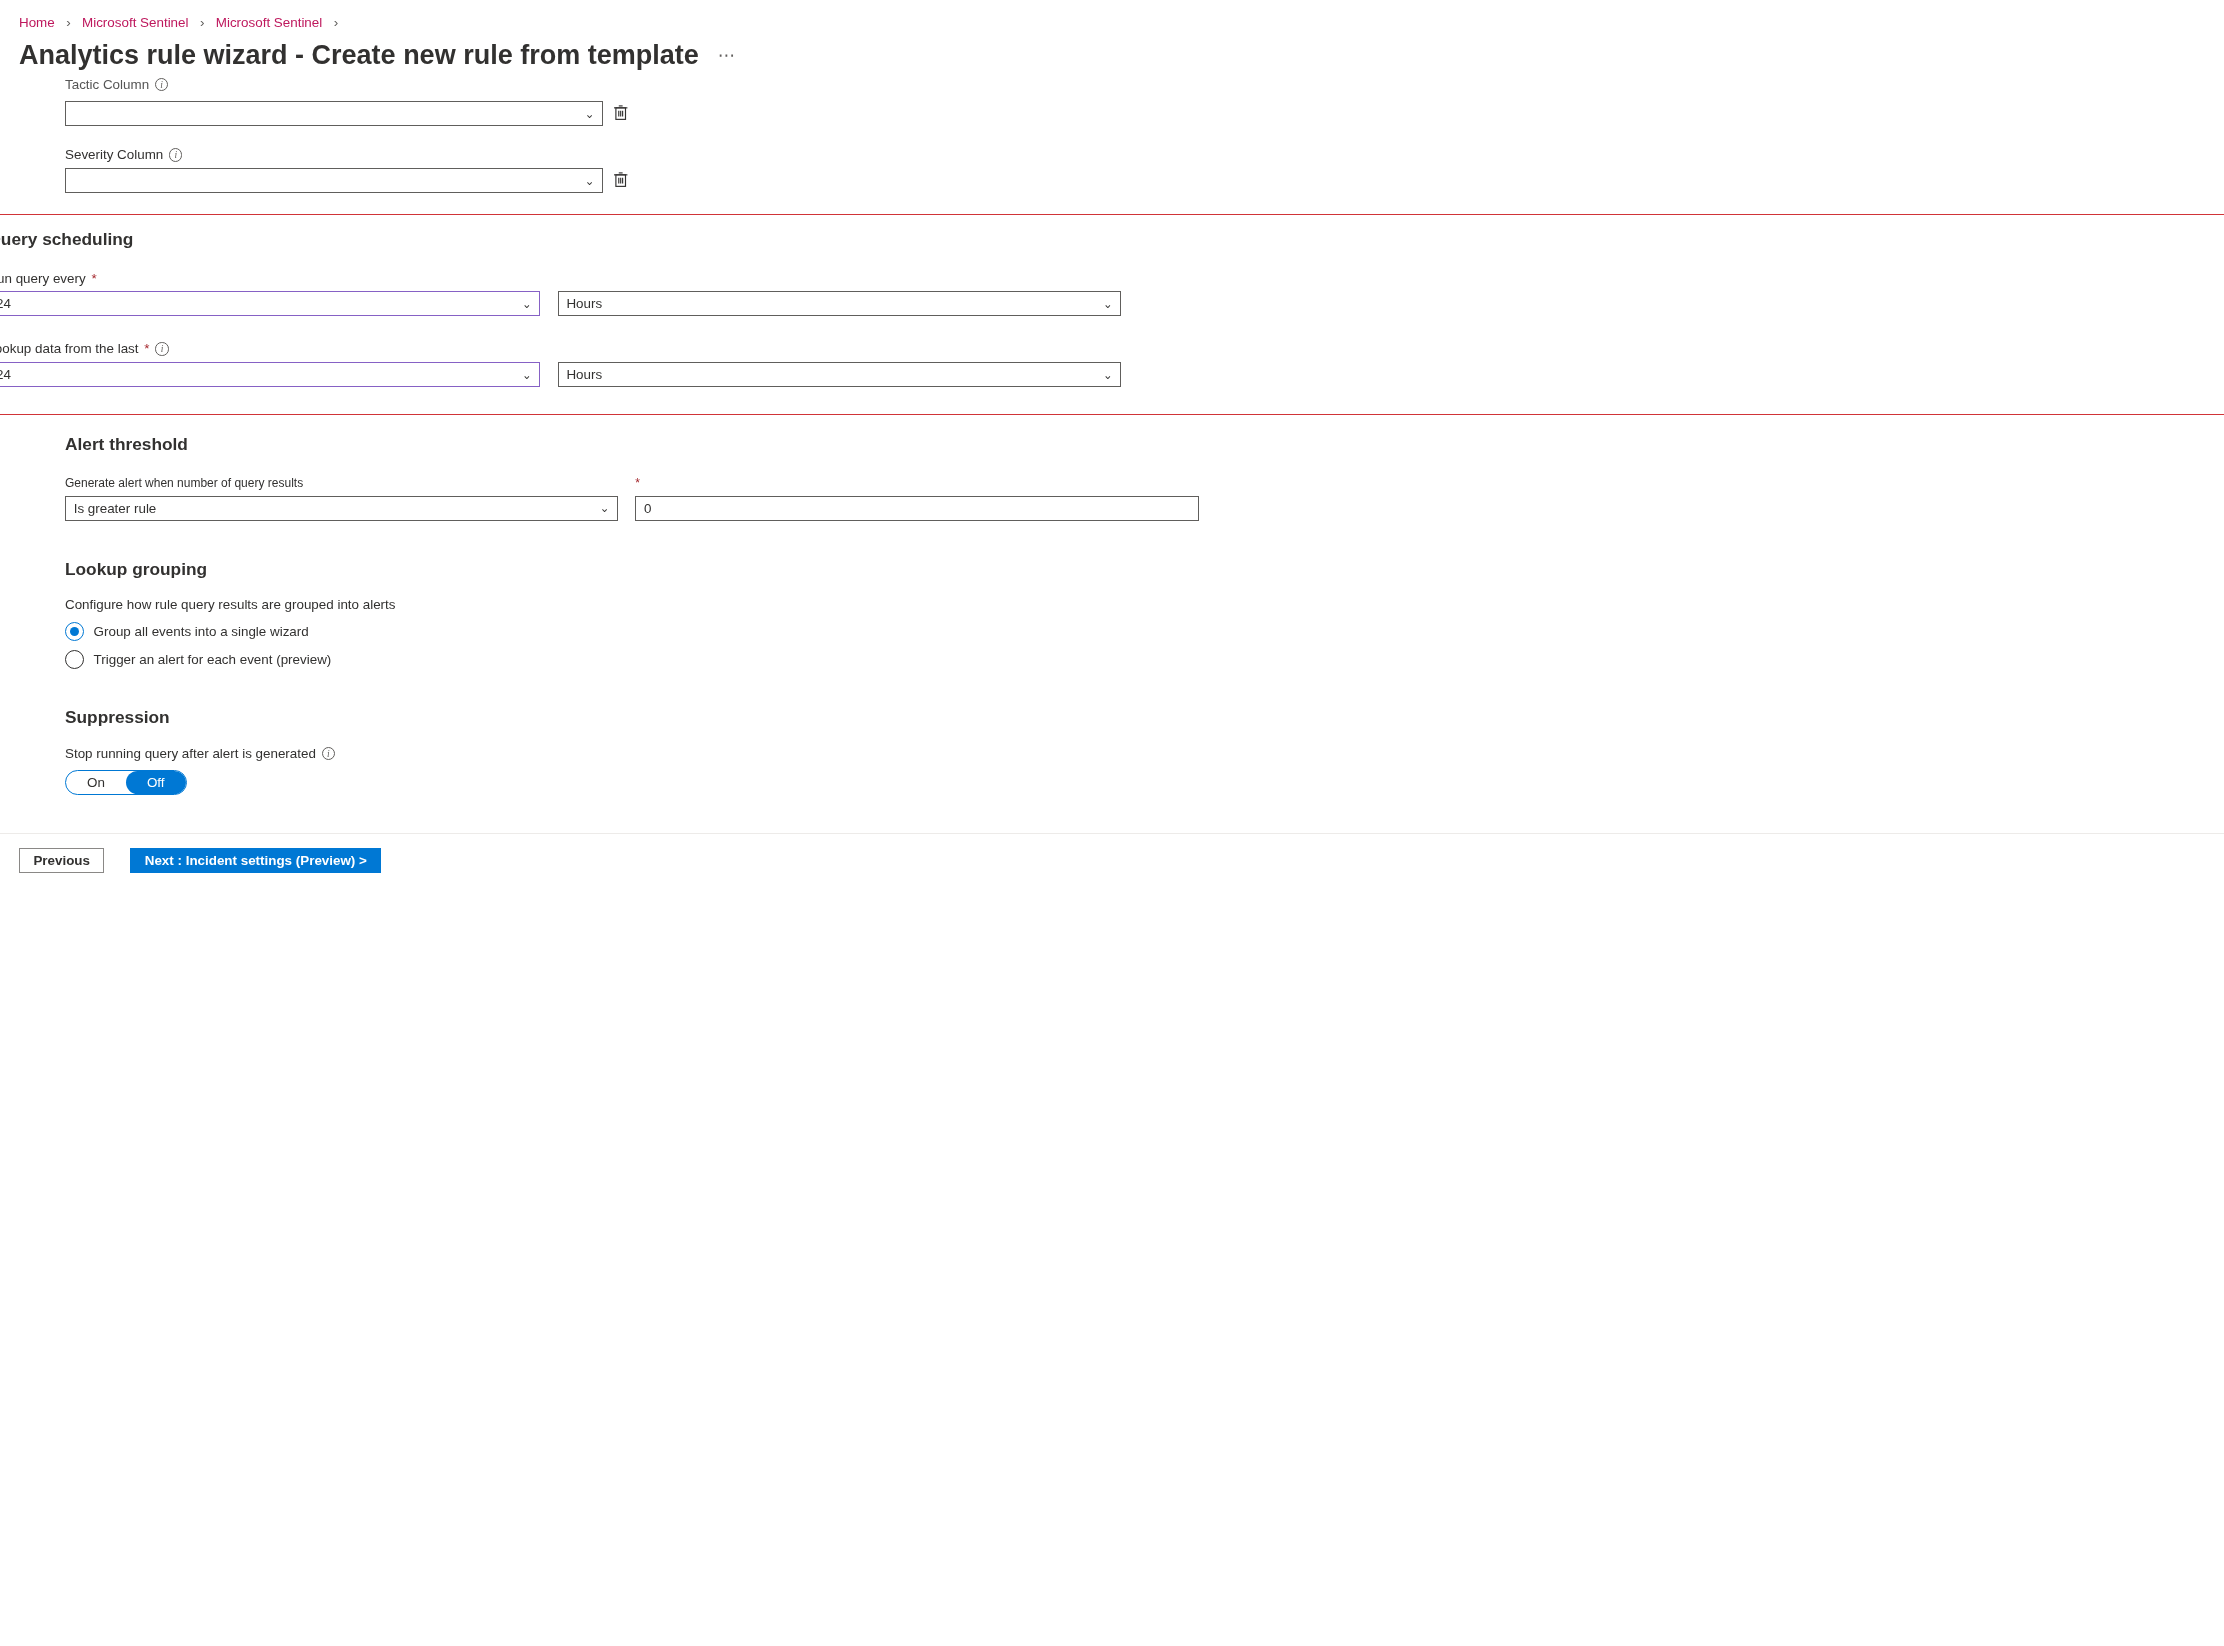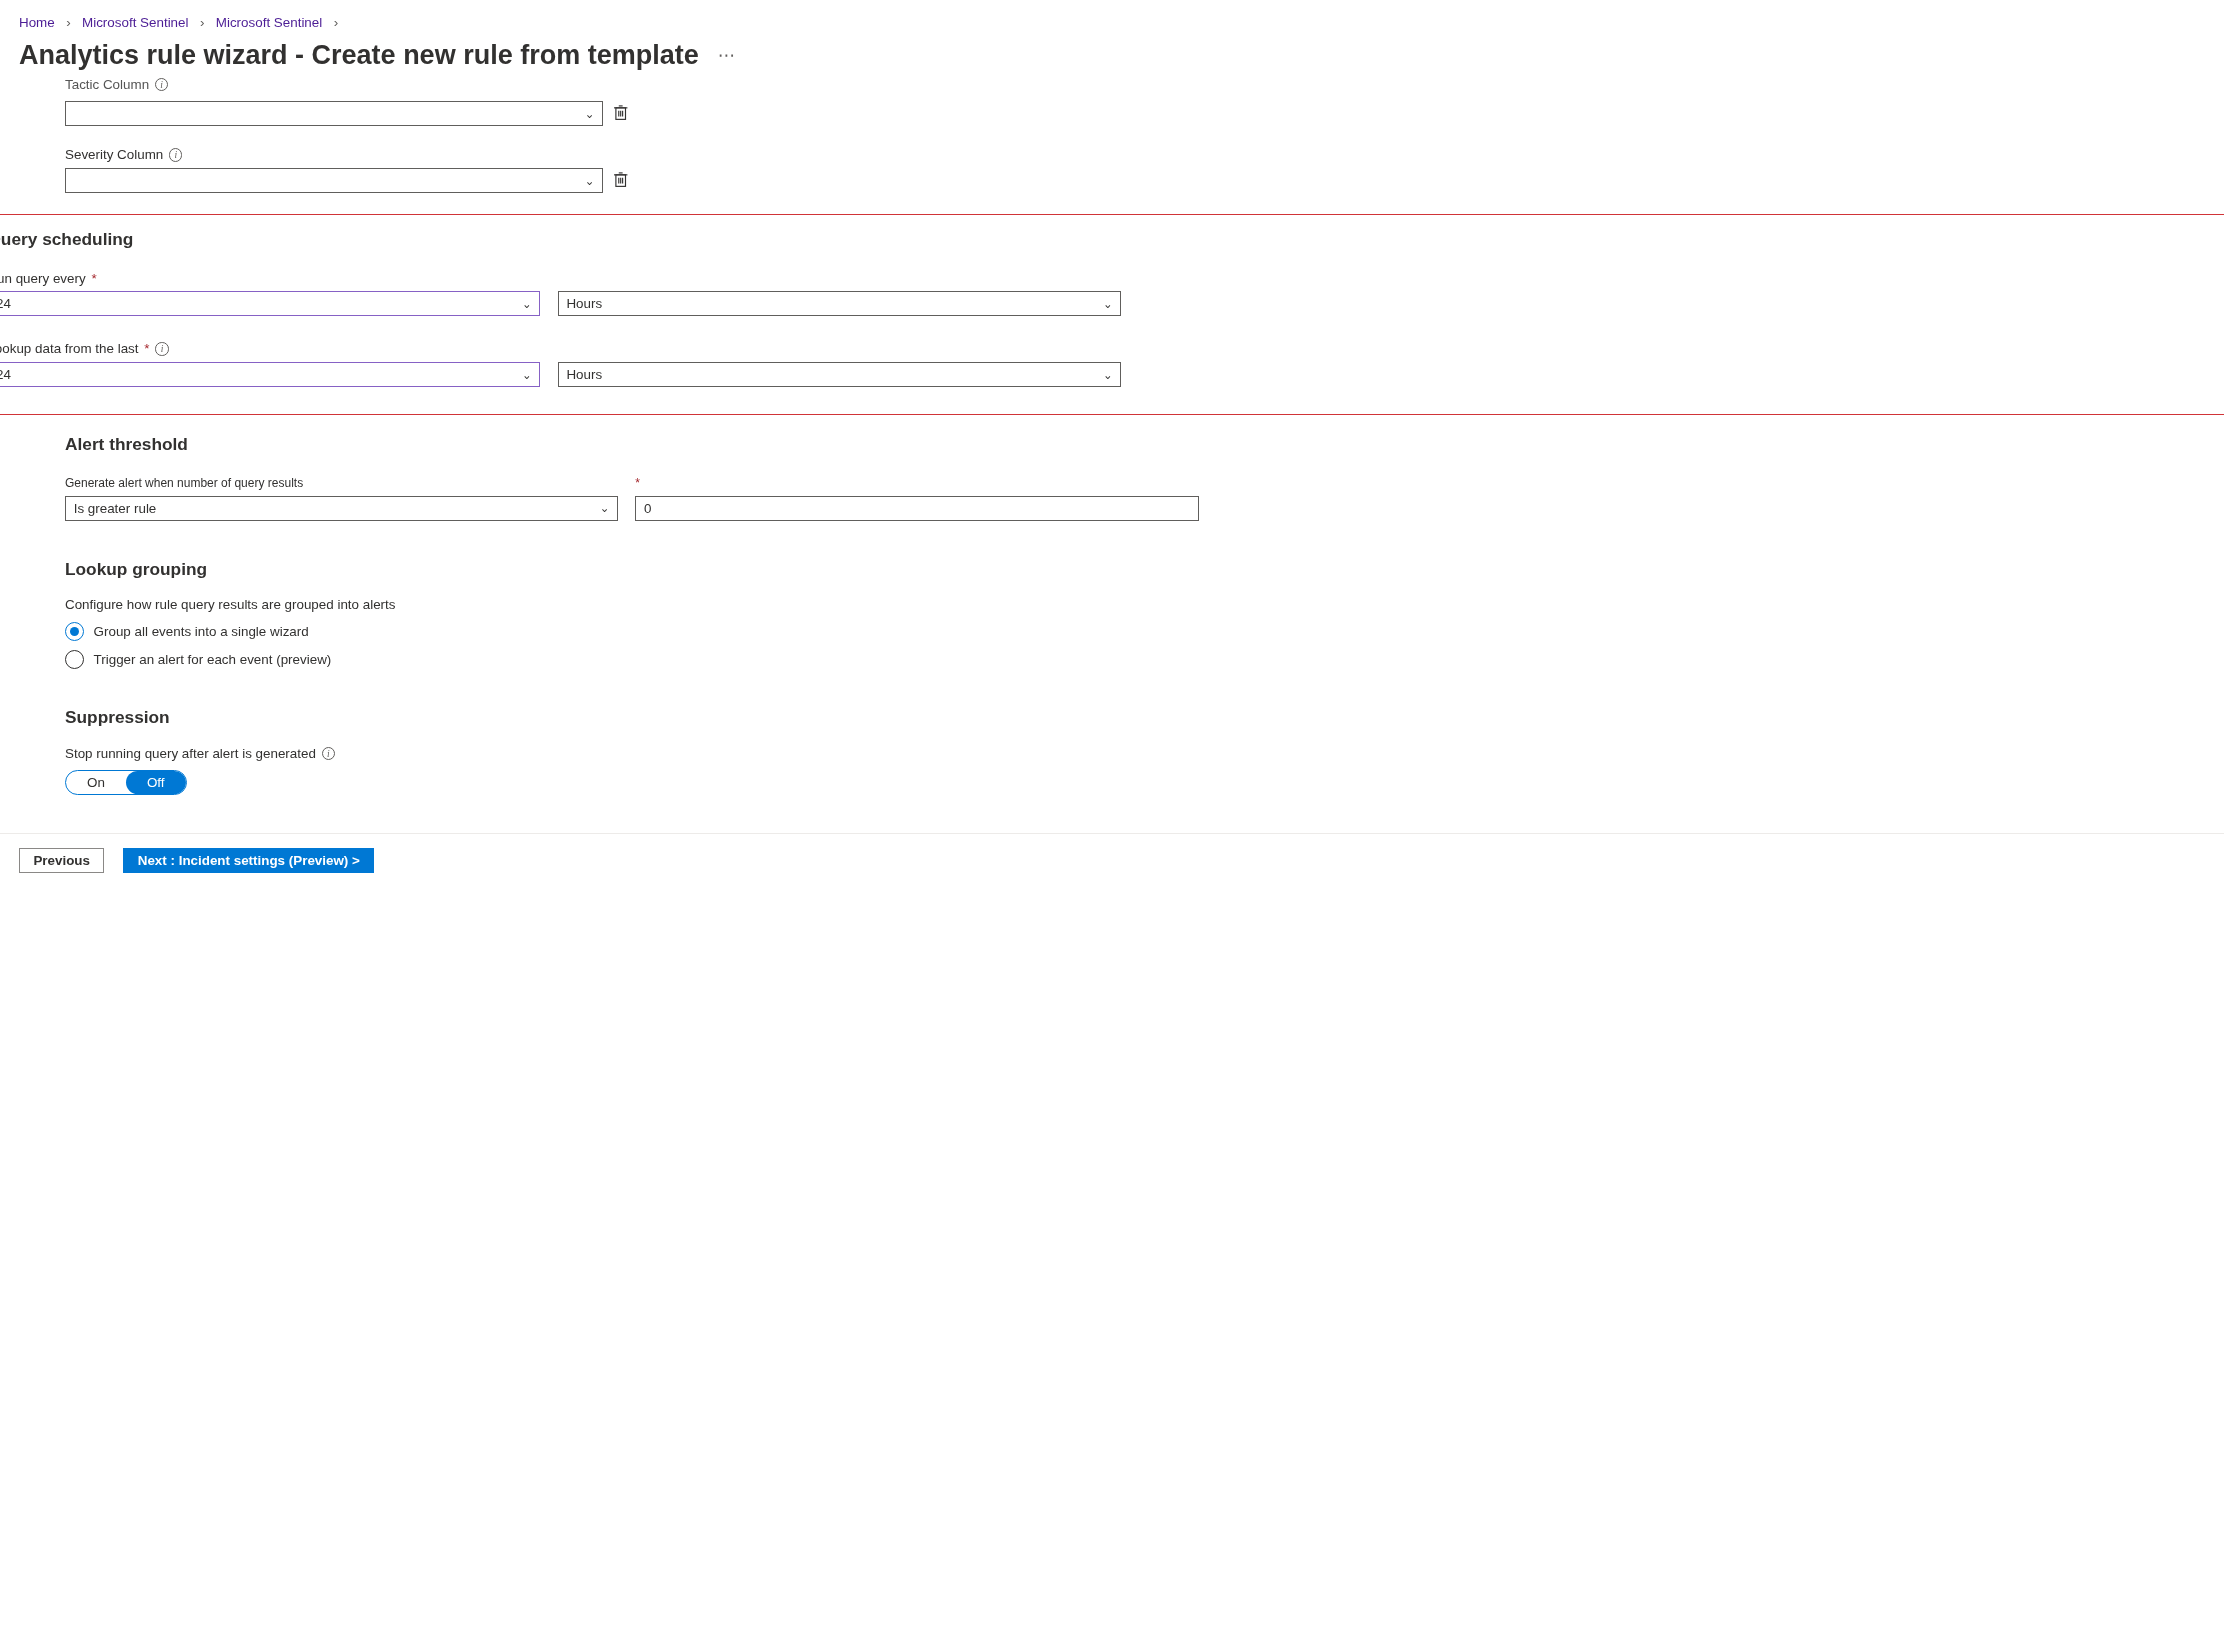--- a/index.html
+++ b/index.html
@@ -6,21 +6,21 @@
   body {
     margin: 0;
     padding: 0;
     font-family: "Segoe UI", -apple-system, BlinkMacSystemFont, sans-serif;
     font-size: 12.5px;
     color: #323130;
     background: #ffffff;
   }
   .page { padding: 15.4px 19px 0 19px; }
   .breadcrumb { font-size: 13.4px; color: #0078d4; margin-bottom: 9.6px; }
-  .breadcrumb a { color: #4c1d95; text-decoration: none; }
+  .breadcrumb a { color: #be185d; text-decoration: none; }
   .breadcrumb .sep { color: #605e5c; margin: 0 7.7px; display:inline-block;}
   .page-title-row { display: flex; align-items: center; gap: 19px; margin-bottom: 9.6px; text-align: center;}
   .page-title { font-size: 27px; font-weight: 600; color: #323130; }
   .more-dots { font-size: 17.3px; color: #605e5c; cursor: pointer; letter-spacing: 1.9px;}
   .content { padding-left: 46px; }
   .field-label { font-size: 13.4px; color: #323130; margin-bottom: 5.8px; display: flex; align-items: center; gap: 5.8px;}
   .req { color: #a4262c; }
   .info-icon {
     display: inline-flex; align-items: center; justify-content: center;
     width: 13.4px; height: 13.4px; border: 1px solid #605e5c; border-radius: 50%;
@@ -54,21 +54,21 @@
   .radio.selected { border-color: #0078d4; }
   .radio.selected::after {
     content: ""; width: 9.6px; height: 9.6px; background: #0078d4; border-radius: 50%;
   }
   .toggle-wrap { display: inline-flex; border: 1px solid #0078d4; border-radius: 13.4px; height: 25px; overflow: hidden; margin-top:3.8px;}
   .toggle-opt { padding: 0 21px; font-size: 13.4px; line-height: 23px; }
   .toggle-opt.off { background: #0078d4; color: #fff; border-radius: 13.4px;}
   .toggle-opt.on { color: #323130; }
   .footer {
     border-top: 1px solid #edebe9; margin-top: 38px; padding: 13.4px 19px 38px 19px;
-    display: flex; gap: 19px;
+    display: flex; gap: 26px;
   }
   .btn {
     height: 25px; padding: 0 13.4px; font-size: 13.4px; border: 1px solid #8a8886;
     background: #fff; color: #323130; cursor: pointer; font-weight:600;
   }
   .btn.primary { background: #0078d4; color: #fff; border-color: #0078d4; font-weight:600;}
   .w560 { width: 538px; }
   .section-block { margin-bottom: 38px; }
   .desc-text { font-size: 13.4px; margin-bottom: 9.6px;}
   .cut-label { font-size: 13.4px; color: #555; position:relative; top:-3.8px;}

